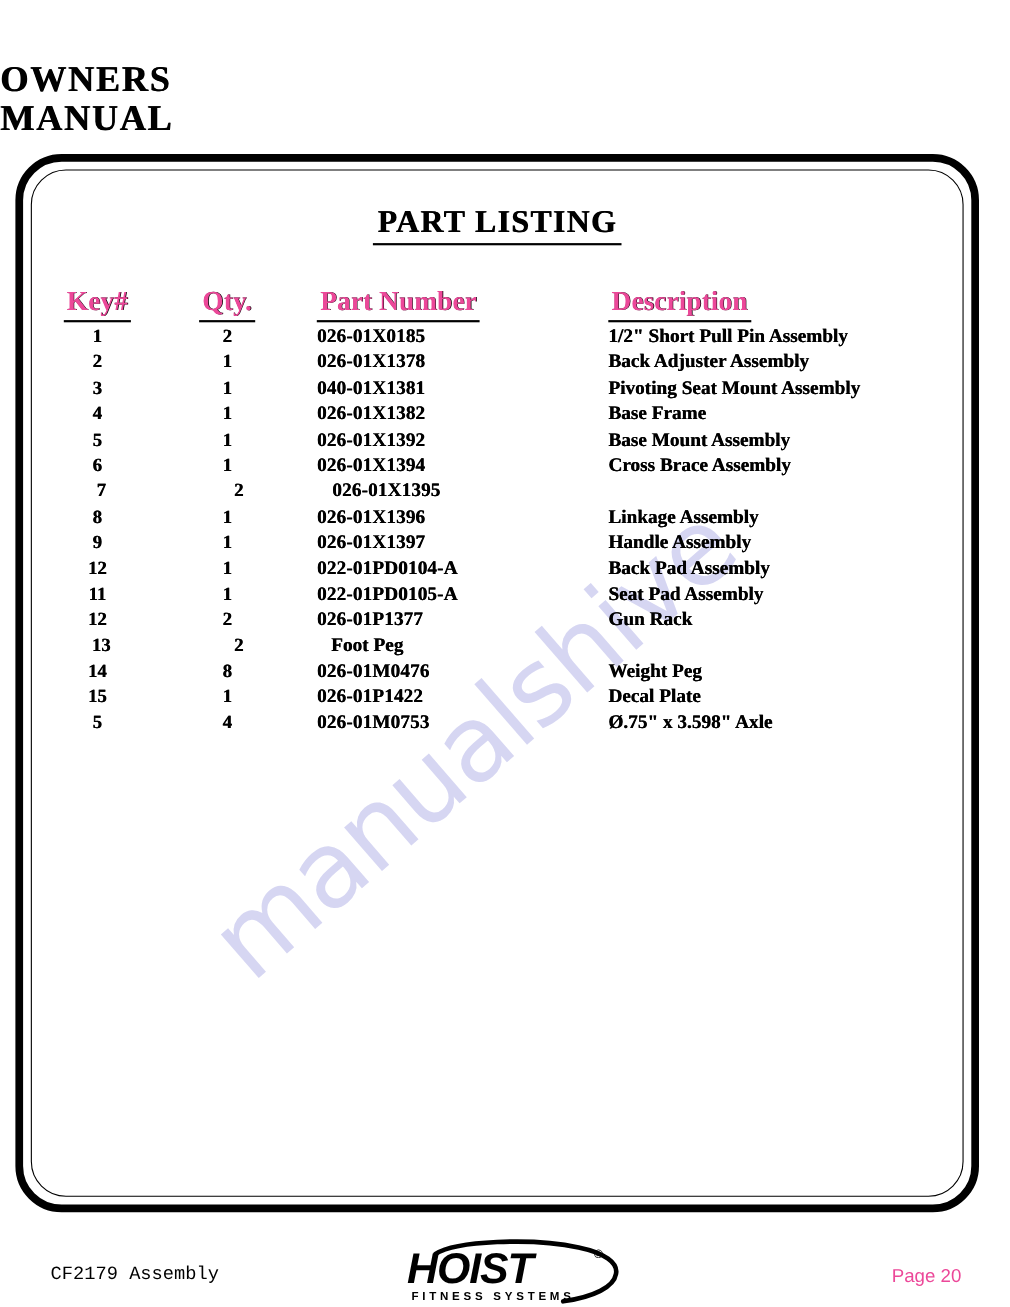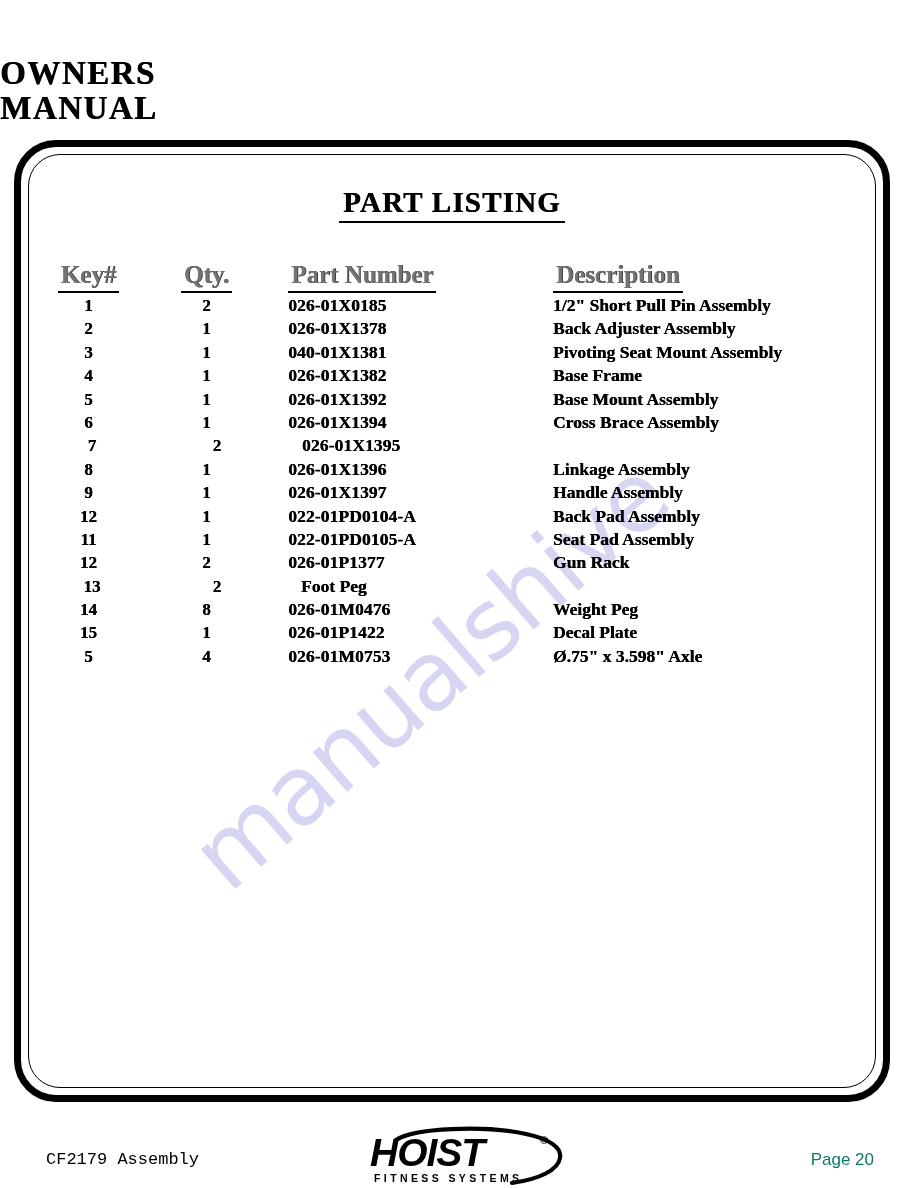--- a/index.html
+++ b/index.html
@@ -135,21 +135,21 @@
   }
   .col-key   { width: 128px; text-align: center; }
   .col-qty   { width: 122px; text-align: center; }
   .col-part  { width: 256px; text-align: left; padding-left: 24px; }
   .col-desc  { width: 342px; text-align: left; padding-left: 23px; }
 
   .head-cell {
     font-family: "Liberation Serif", serif;
     font-weight: 700;
     font-size: 25px;
-    color: #737373;
+    color: #ec4899;
     text-shadow: 0.5px 0 0 #000;
     padding-bottom: 1px;
   }
   .head-cell > span {
     display: inline-block;
     border-bottom: 2.5px solid #000;
     padding: 0 3px 2px 3px;
   }
 
   .cell {
@@ -180,21 +180,21 @@
     font-family: Liberation Mono, monospace;
     font-size: 17px;
     color: #000;
   }
   .footer-right {
     position: absolute;
     right: 44px;
     top: 24px;
     font-family: "Liberation Sans", sans-serif;
     font-size: 17px;
-    color: #0f766e;
+    color: #ec4899;
   }
   .footer-logo {
     position: absolute;
     left: 50%;
     top: 0;
     transform: translateX(-50%);
     width: 250px;
     height: 62px;
   }
   .footer-logo svg { display: block; }

